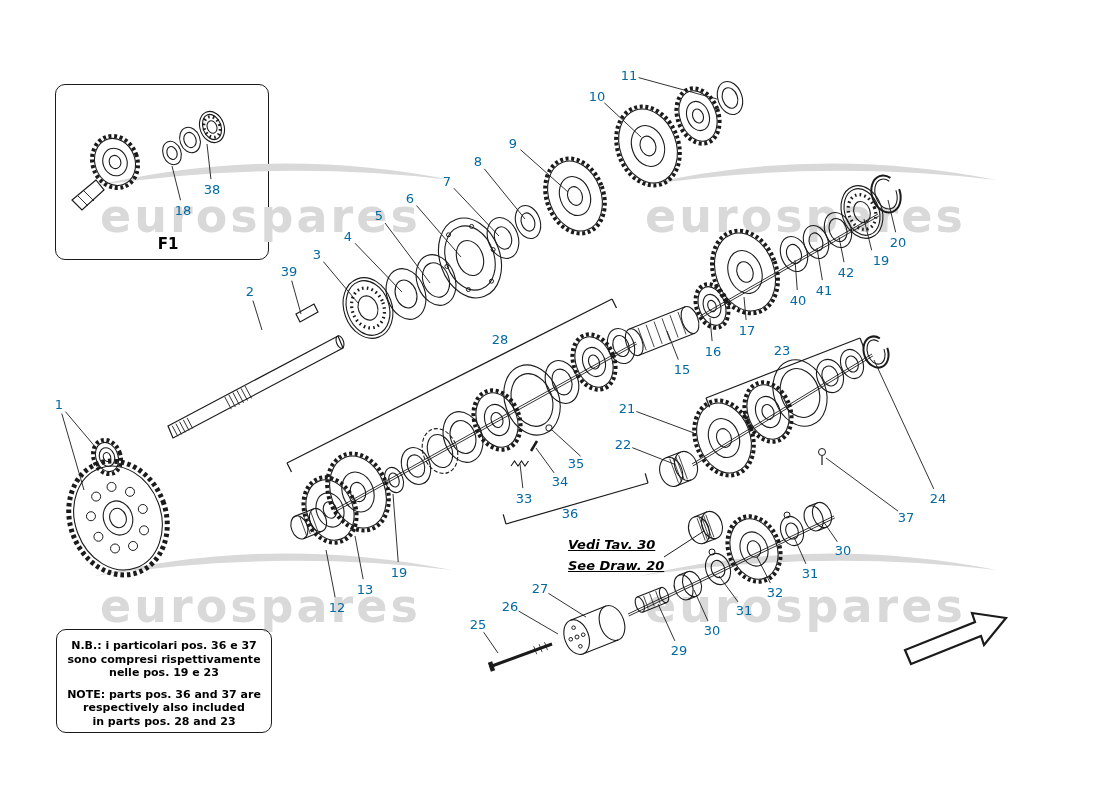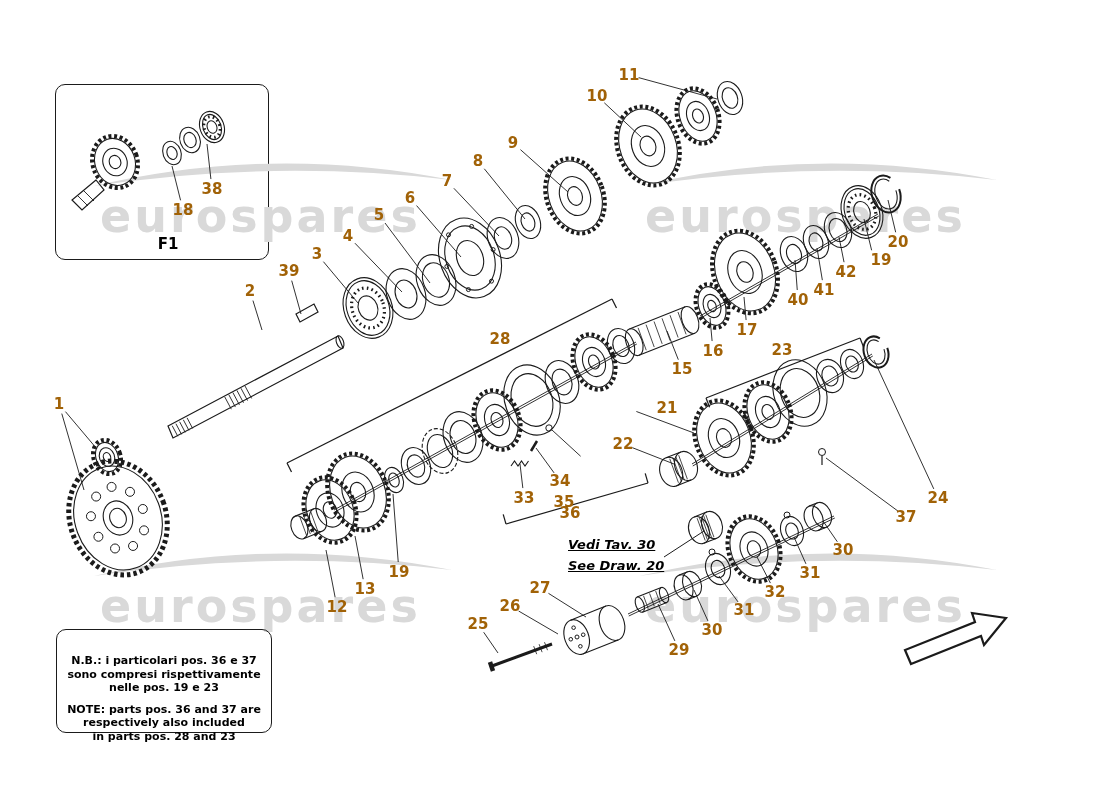--- a/index.html
+++ b/index.html
@@ -1,24 +1,24 @@
 <!DOCTYPE html>
 <html><head>
 <meta charset="utf-8">
 <style>
   html,body{margin:0;padding:0;background:#fff;}
   .stage{position:relative;width:1100px;height:800px;background:#fff;overflow:hidden;
          font-family:"DejaVu Sans",sans-serif;color:#000;}
   #fig{position:absolute;left:0;top:0;}
   .box{position:absolute;border:1.6px solid #1b1b1b;border-radius:10px;background:transparent;box-sizing:border-box;}
   #inset-box{left:55px;top:84px;width:214px;height:176px;}
-  #note-box{left:56px;top:629px;width:216px;height:104px;padding-top:24px;}
+  #note-box{left:56px;top:629px;width:216px;height:104px;padding-top:9px;}
   .nline{font-size:11px;font-weight:bold;text-align:center;line-height:13.5px;}
   .note-gap{height:8px;}
-  .plabel{position:absolute;transform:translate(-50%,-50%);font-size:15px;font-weight:bold;color:#a16207;}
+  .plabel{position:absolute;transform:translate(-50%,-50%);font-size:13px;font-weight:normal;color:#0369a1;}
   .f1{position:absolute;left:168px;top:244px;transform:translate(-50%,-50%);font-size:15px;font-weight:bold;}
   .vedi{position:absolute;font-size:13px;font-weight:bold;font-style:italic;text-decoration:underline;white-space:nowrap;}
 </style>
 </head>
 <body>
 
 <div class="stage">
   <div class="box" id="inset-box"></div>
 
   <svg id="fig" width="1100" height="800" viewBox="0 0 1100 800">
@@ -462,23 +462,23 @@
       <div class="plabel" style="left: 898px; top: 242px;">20</div>
       <div class="plabel" style="left: 874px; top: 260px; margin-left: 7px;">19</div>
       <div class="plabel" style="left: 846px; top: 272px;">42</div>
       <div class="plabel" style="left: 824px; top: 290px;">41</div>
       <div class="plabel" style="left: 798px; top: 300px;">40</div>
       <div class="plabel" style="left: 747px; top: 330px;">17</div>
       <div class="plabel" style="left: 713px; top: 351px;">16</div>
       <div class="plabel" style="left: 682px; top: 369px;">15</div>
       <div class="plabel" style="left: 500px; top: 339px;">28</div>
       <div class="plabel" style="left: 782px; top: 350px;">23</div>
-      <div class="plabel" style="left: 627px; top: 408px; margin-left: 40px;">21</div>
+      <div class="plabel" style="left: 627px; top: 408px;">21</div>
       <div class="plabel" style="left: 623px; top: 444px;">22</div>
-      <div class="plabel" style="left: 564px; top: 463px; margin-top: 39px;">35</div>
+      <div class="plabel" style="left: 576px; top: 463px;">35</div>
       <div class="plabel" style="left: 560px; top: 481px;">34</div>
       <div class="plabel" style="left: 524px; top: 498px;">33</div>
       <div class="plabel" style="left: 570px; top: 513px;">36</div>
       <div class="plabel" style="left: 938px; top: 498px;">24</div>
       <div class="plabel" style="left: 906px; top: 517px; text-align: right;">37</div>
       <div class="plabel" style="left: 843px; top: 550px;">30</div>
       <div class="plabel" style="left: 810px; top: 573px;">31</div>
       <div class="plabel" style="left: 775px; top: 592px;">32</div>
       <div class="plabel" style="left: 744px; top: 610px;">31</div>
       <div class="plabel" style="left: 712px; top: 630px;">30</div>

